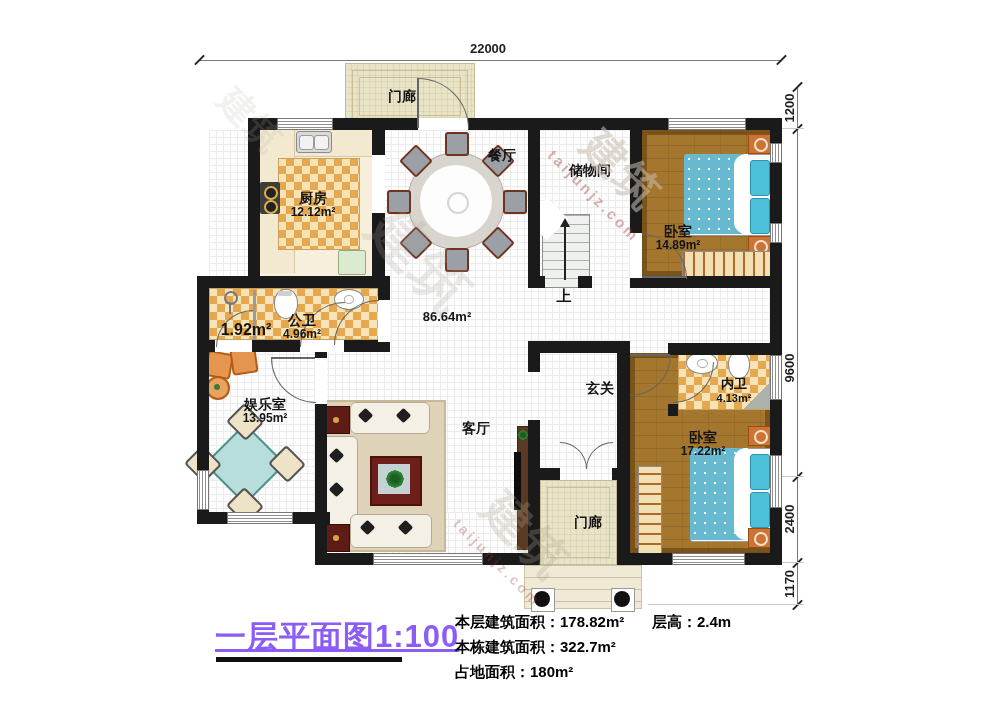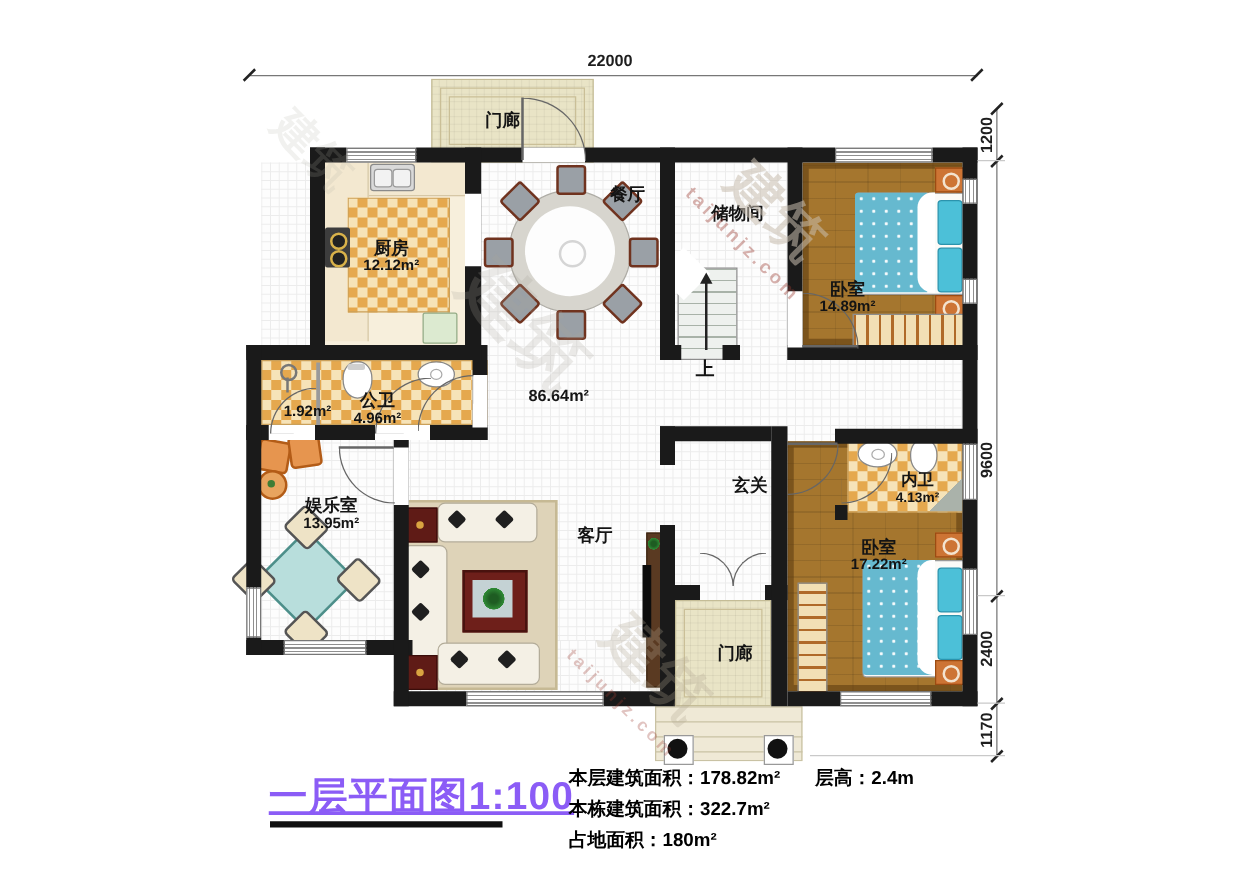--- a/index.html
+++ b/index.html
@@ -19,21 +19,21 @@
   .grid{background-color:#fdfdfd;background-image:linear-gradient(#ececec 1px,transparent 1px),linear-gradient(90deg,#ececec 1px,transparent 1px);background-size:7px 7px;}
   .cream{background:#f7efdc;}
   .checker{background:repeating-conic-gradient(#e5a84e 0% 25%,#f6e3b8 0% 50%);background-size:16px 16px;box-shadow:0 0 0 1px #caa05a inset;}
   .wood{background-color:#a5762e;background-image:repeating-linear-gradient(0deg,rgba(0,0,0,.10) 0 1px,transparent 1px 13px),repeating-linear-gradient(90deg,rgba(0,0,0,.07) 0 1px,transparent 1px 26px);box-shadow:inset 0 0 0 5px rgba(90,56,14,.55);}
   .porch{background-color:#e9e4c6;background-image:linear-gradient(rgba(0,0,0,.05) 1px,transparent 1px),linear-gradient(90deg,rgba(0,0,0,.05) 1px,transparent 1px);background-size:6px 6px;box-shadow:0 0 0 1px #c4bc96 inset;}
   .inset-line{position:absolute;border:1px solid #cabf97;z-index:2;}
   
   .lbl{position:absolute;z-index:6;transform:translate(-50%,-50%);text-align:center;color:#141414;font-weight:700;font-size:14px;line-height:1.15;white-space:nowrap;}
   .lbl .area{font-size:12px;}
   .lbl.small{font-size:13px;} .lbl.small .area{font-size:11px;}
-  .lbl.tiny{font-size:12px;padding-left:36px;}
+  .lbl.tiny{font-size:16px;padding-left:36px;}
   
   .dimline{position:absolute;background:#777;z-index:6;}
   .extline{position:absolute;background:#c9c9c9;z-index:6;}
   .tick{position:absolute;width:13px;height:2px;background:#222;transform:rotate(-45deg);z-index:6;}
   .dim{position:absolute;z-index:6;color:#1e1e1e;font-weight:700;font-size:13px;transform:translate(-50%,-50%);}
   .dim.rot{transform:translate(-50%,-50%) rotate(-90deg);}
   
   .sofa{position:absolute;background:#f4f0e5;border:1px solid #b3ac99;border-radius:6px;z-index:3;}
   .pillow{position:absolute;width:11px;height:11px;background:#1f1f1f;transform:rotate(45deg);z-index:3;border-radius:2px;}
   .chair{position:absolute;width:20px;height:20px;background:#9aa0a6;border:2px solid #70331f;border-radius:3px;z-index:3;}

